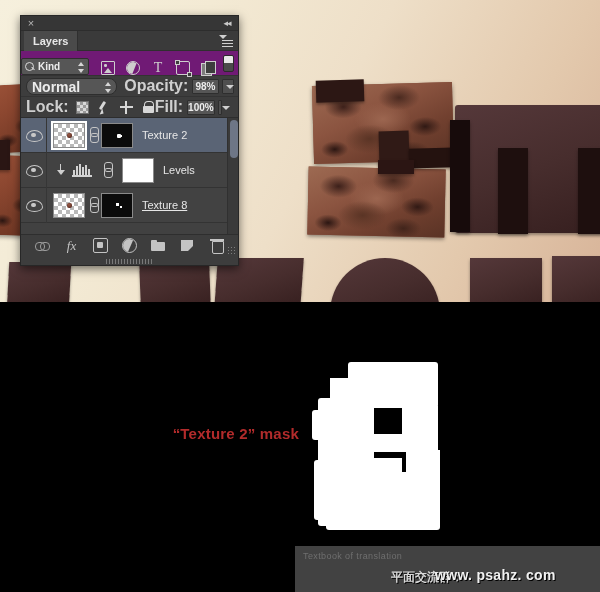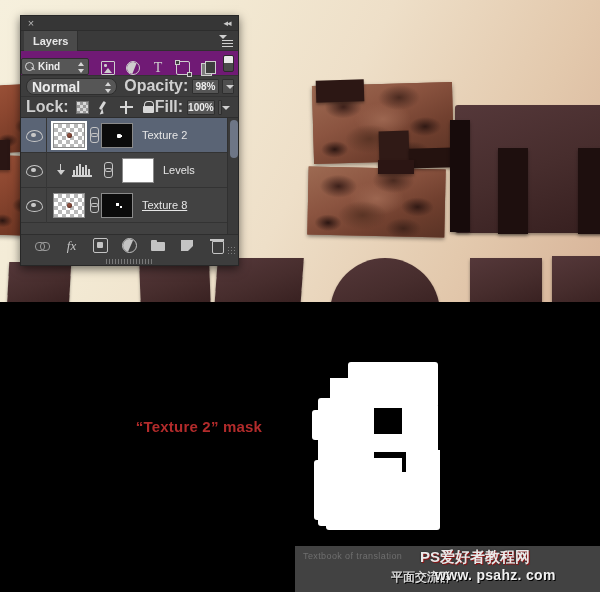--- a/index.html
+++ b/index.html
@@ -298,24 +298,24 @@
     background-image: repeating-linear-gradient(90deg,#8d8d8d 0 1px, transparent 1px 3px);
     opacity: .75;
   }
 
   
   #maskarea {
     position: absolute; left: 0; top: 302px; width: 600px; height: 290px;
     background: #000;
   }
   #mask-label {
-    position: absolute; left: 99px; top: 116px; width: 200px;
+    position: absolute; left: 99px; top: 123px; width: 200px;
     color: #b22b2b; font-size: 15px; font-weight: bold;
     font-family: "Liberation Sans", sans-serif;
-    text-align: center; letter-spacing: .2px;
+    text-align: right; letter-spacing: .2px;
   }
   #mask-E {
     position: absolute; left: 310px; top: 58px; width: 150px; height: 175px;
   }
   #mask-E .p { position: absolute; background: #ffffff; }
 
   
   #watermark {
     position: absolute; left: 295px; top: 546px; width: 305px; height: 46px;
     background: rgba(72,72,72,.92);
@@ -518,17 +518,16 @@
       <div class="p" style="left:96px; top:90px; width:34px; height:40px;"></div>
 
       <div class="p" style="left:2px; top:50px; width:14px; height:30px; border-radius:3px;"></div>
       <div class="p" style="left:4px; top:100px; width:16px; height:60px; border-radius:3px;"></div>
     </div>
   </div>
 
   <div id="watermark">
     <div id="wm-left">Textbook of translation</div>
     <div id="wm-qq">平面交流群：</div>
-    <div id="wm-site">PS爱好者教程网</div>
     <div id="wm-url">www. psahz. com</div>
   </div>
 
 </div>
 
 </body></html>

